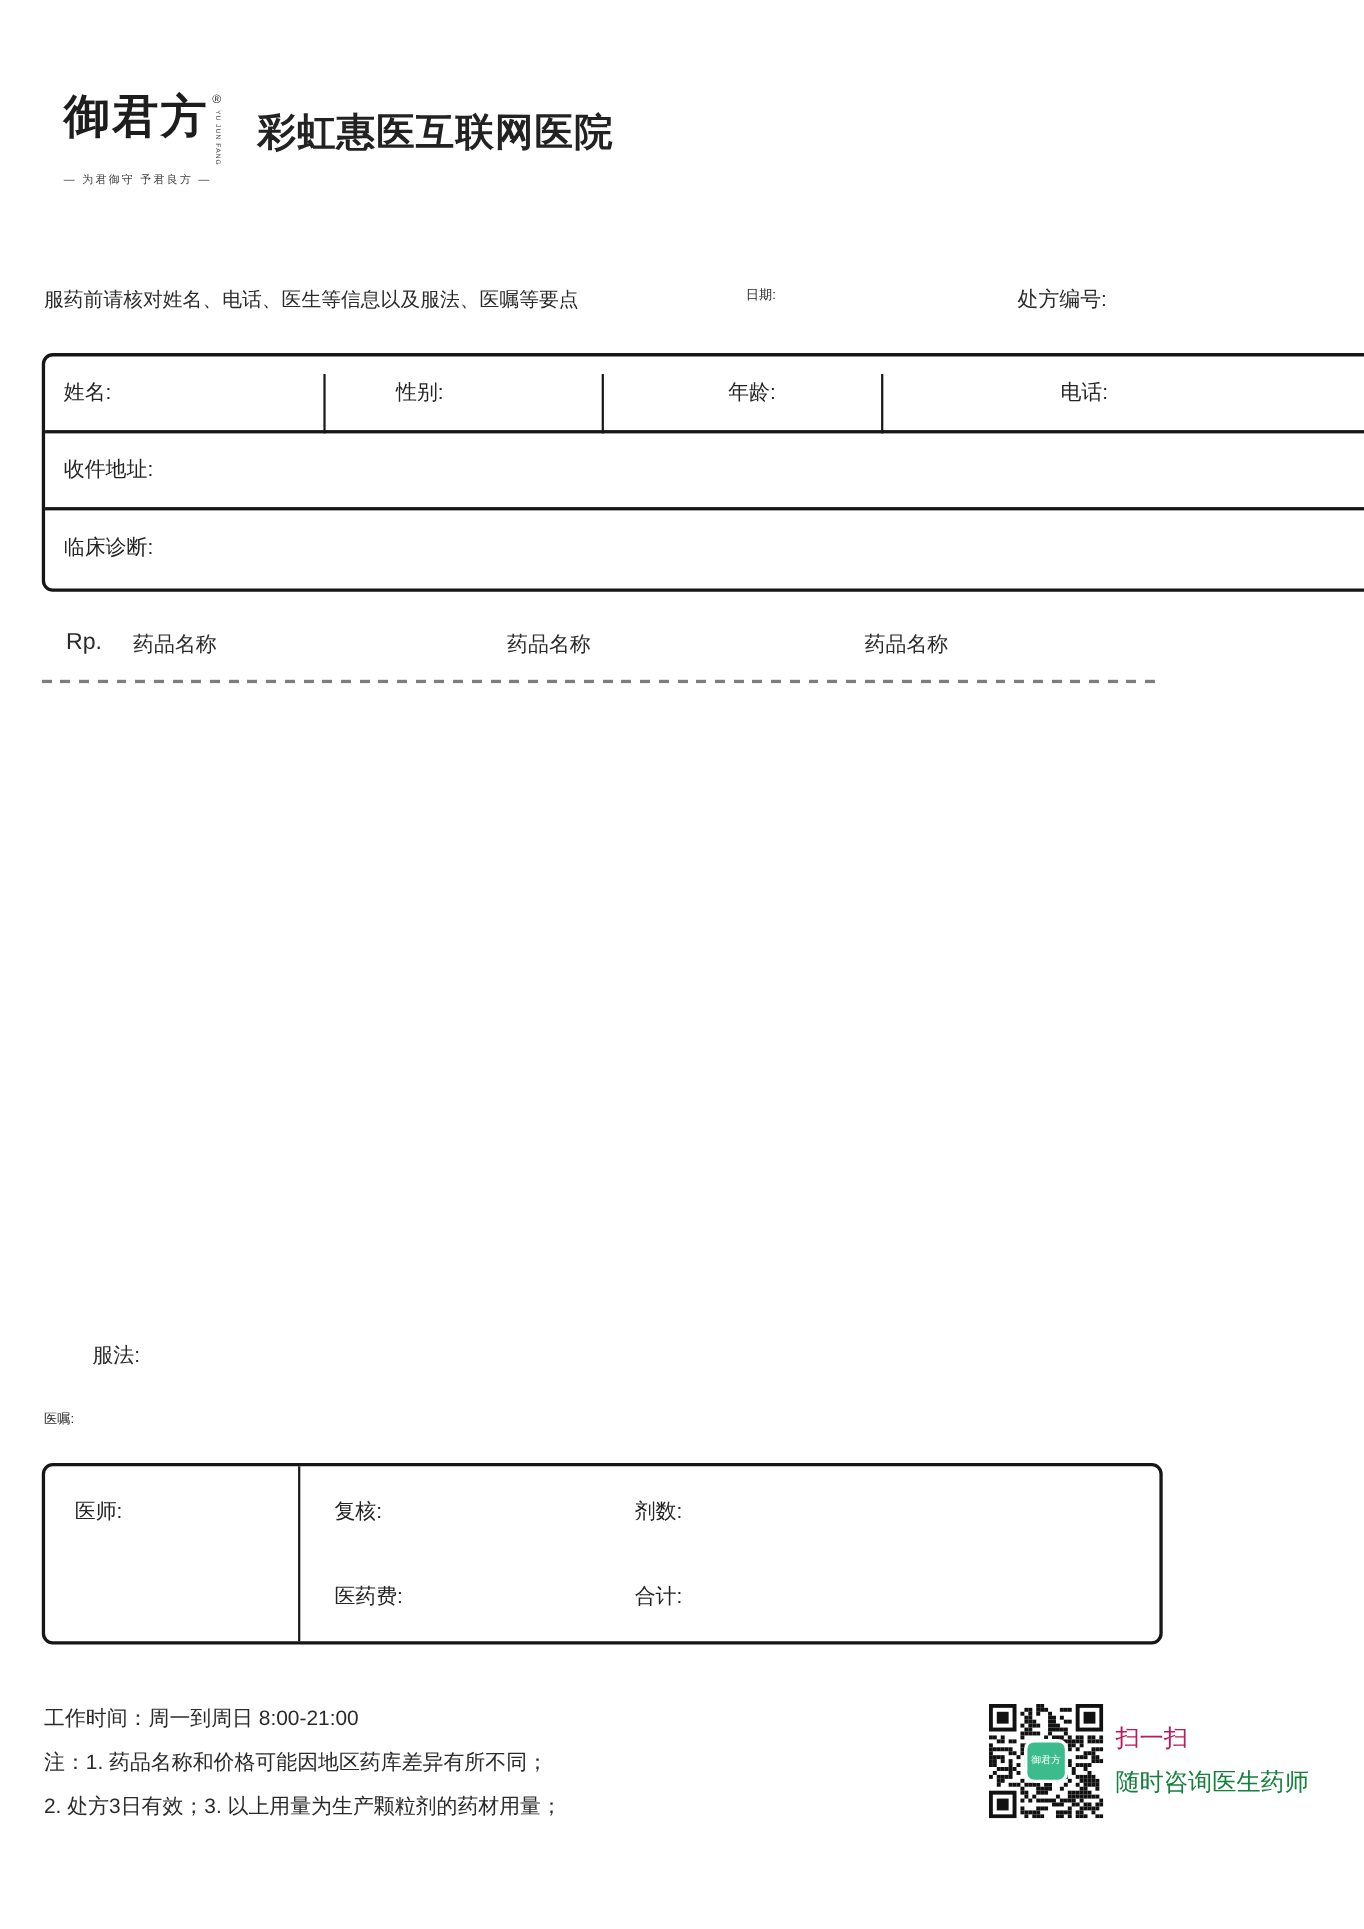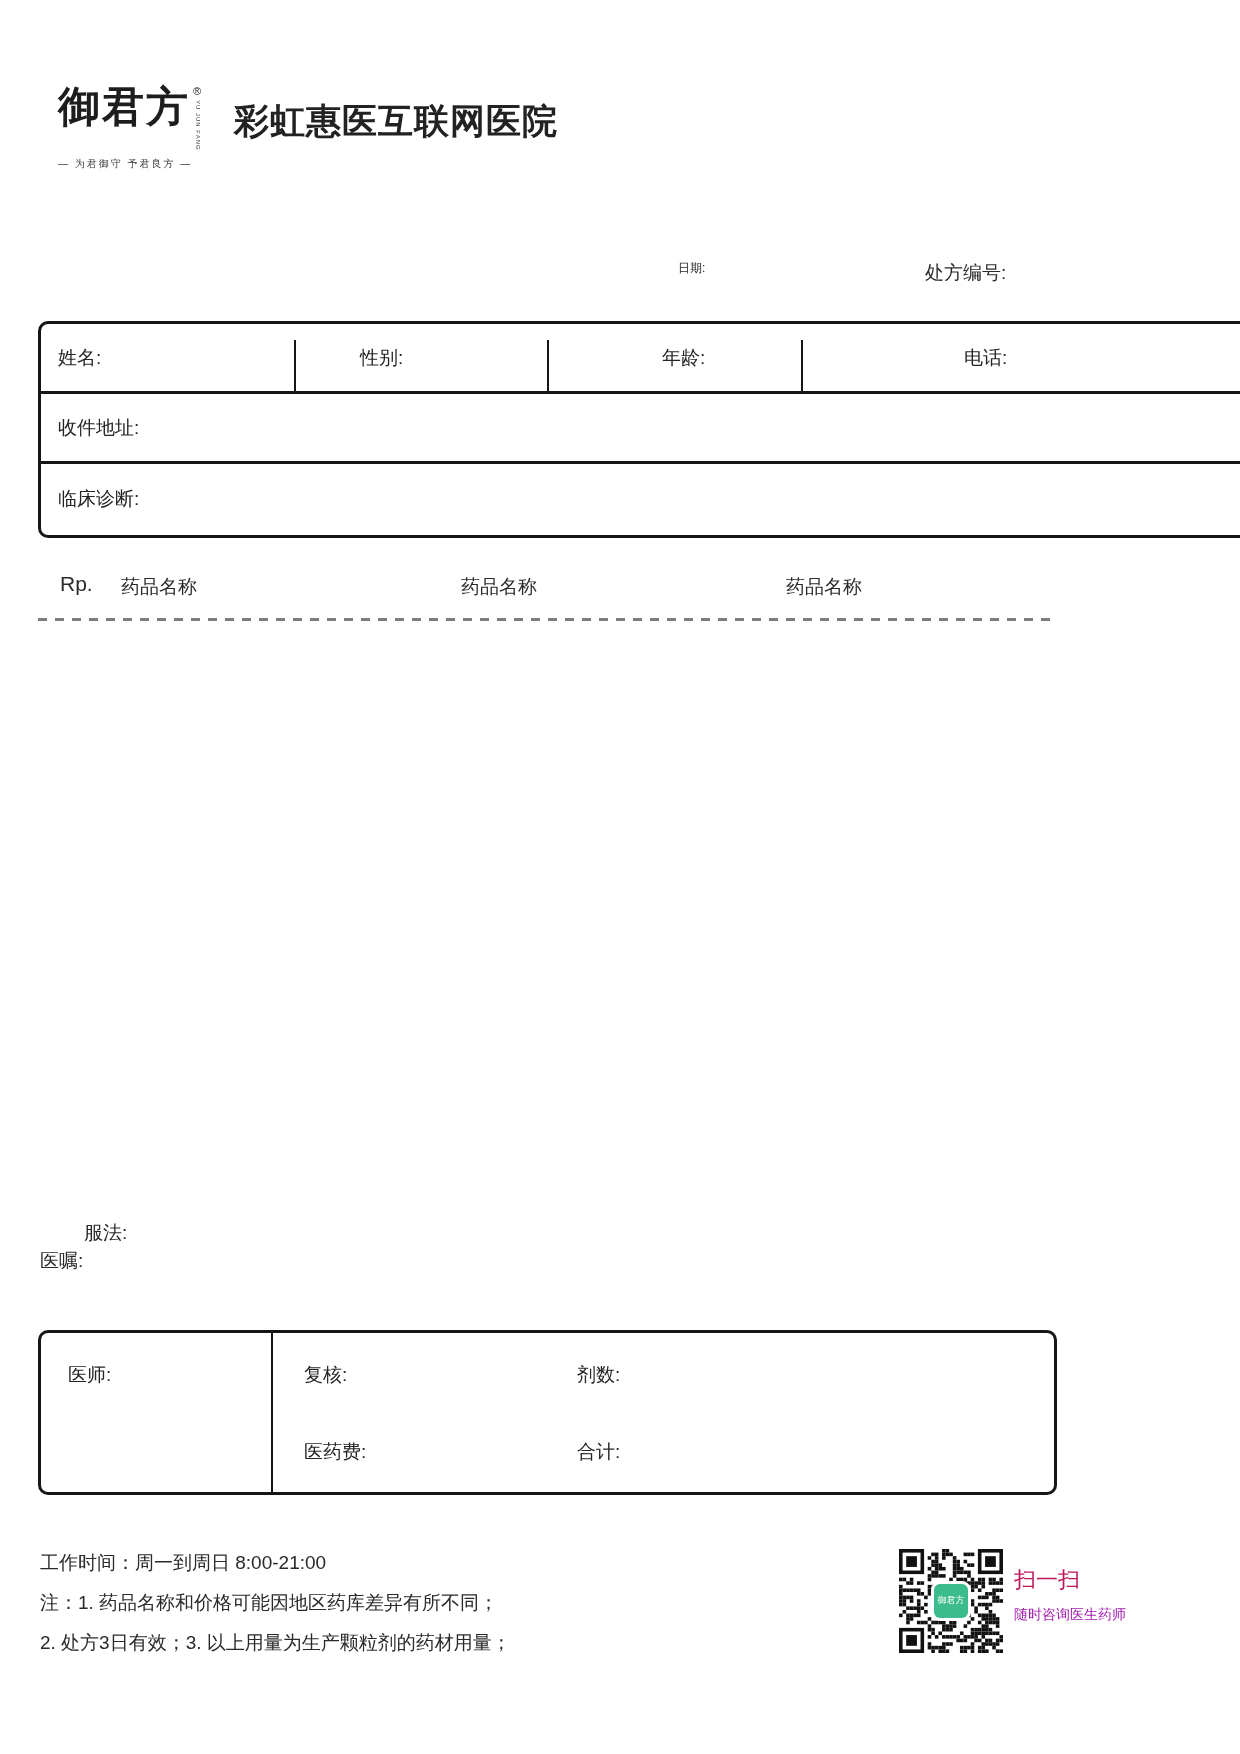--- a/index.html
+++ b/index.html
@@ -58,21 +58,21 @@
   .drug-col-1 { left:121px; top:575px; font-size:19px; }
   .drug-col-2 { left:461px; top:575px; font-size:19px; }
   .drug-col-3 { left:786px; top:575px; font-size:19px; }
   .dashed-line {
     left:38px; top:618px; width:1019px; height:3px;
     background:repeating-linear-gradient(90deg,#7d7d7d 0 9px,transparent 9px 17px);
   }
 
   
   .usage-label { left:40px; top:1221px; font-size:19px;margin-left:44px; }
-  .advice-label { left:40px; top:1249px; font-size:19px; }
+  .advice-label { left:40px; top:1283px; font-size:12px; }
 
   
   .signature-box {
     left:38px; top:1330px; width:1019px; height:165px;
     border:3px solid #161616; border-radius:10px; background:#fff;
   }
   .sig-div { position:absolute; left:230px; top:0; bottom:0; width:2px; background:#161616; }
   .sig-label { position:absolute; font-size:19px; color:#242424;margin-left:10px; }
   .doctor-label { left:17px; top:30px; }
   .reviewer-label { left:253px; top:30px; }
@@ -87,39 +87,40 @@
 
   .qr-wrap { left:899px; top:1549px; width:104px; height:104px; }
   .qr-wrap svg { display:block; width:104px; height:104px; }
   .qr-logo {
     position:absolute; left:35px; top:35px; width:34px; height:34px;
     border-radius:6px; box-shadow:0 0 0 3px #ffffff;
     display:flex; align-items:center; justify-content:center;
   }
   .qr-logo span { color:#ffffff; font-size:9px; letter-spacing:0px; white-space:nowrap; }
   .scan-label { left:1014px; top:1566px; font-size:22px; color:#be185d; }
-  .scan-hint { left:1014px; top:1606px; font-size:14px; color:#a21caf; }
+  .scan-hint { left:1014px; top:1606px; font-size:22px; color:#15803d; }
 </style>
 </head>
 <body>
 
 <div class="page">
 
   <div class="abs logo">
     <div class="logo-main">
       <span class="logo-name">御君方</span>
       <span class="logo-side">
         <span class="logo-reg">®</span>
         <span class="logo-en">YU JUN FANG</span>
       </span>
     </div>
     <div class="logo-tagline">— 为君御守 予君良方 —</div>
   </div>
   <div class="abs hospital-name">彩虹惠医互联网医院</div>
 
+  <div class="abs notice-text">服药前请核对姓名、电话、医生等信息以及服法、医嘱等要点</div>
   <div class="abs date-label">日期:</div>
   <div class="abs rx-number-label">处方编号:</div>
 
   <div class="abs patient-box">
     <div class="p-row p-row1 bordered">
       <div class="p-cell">
         <span class="p-label">姓名:</span>
       </div>
       <div class="p-cell">
         <span class="p-label">性别:</span>

